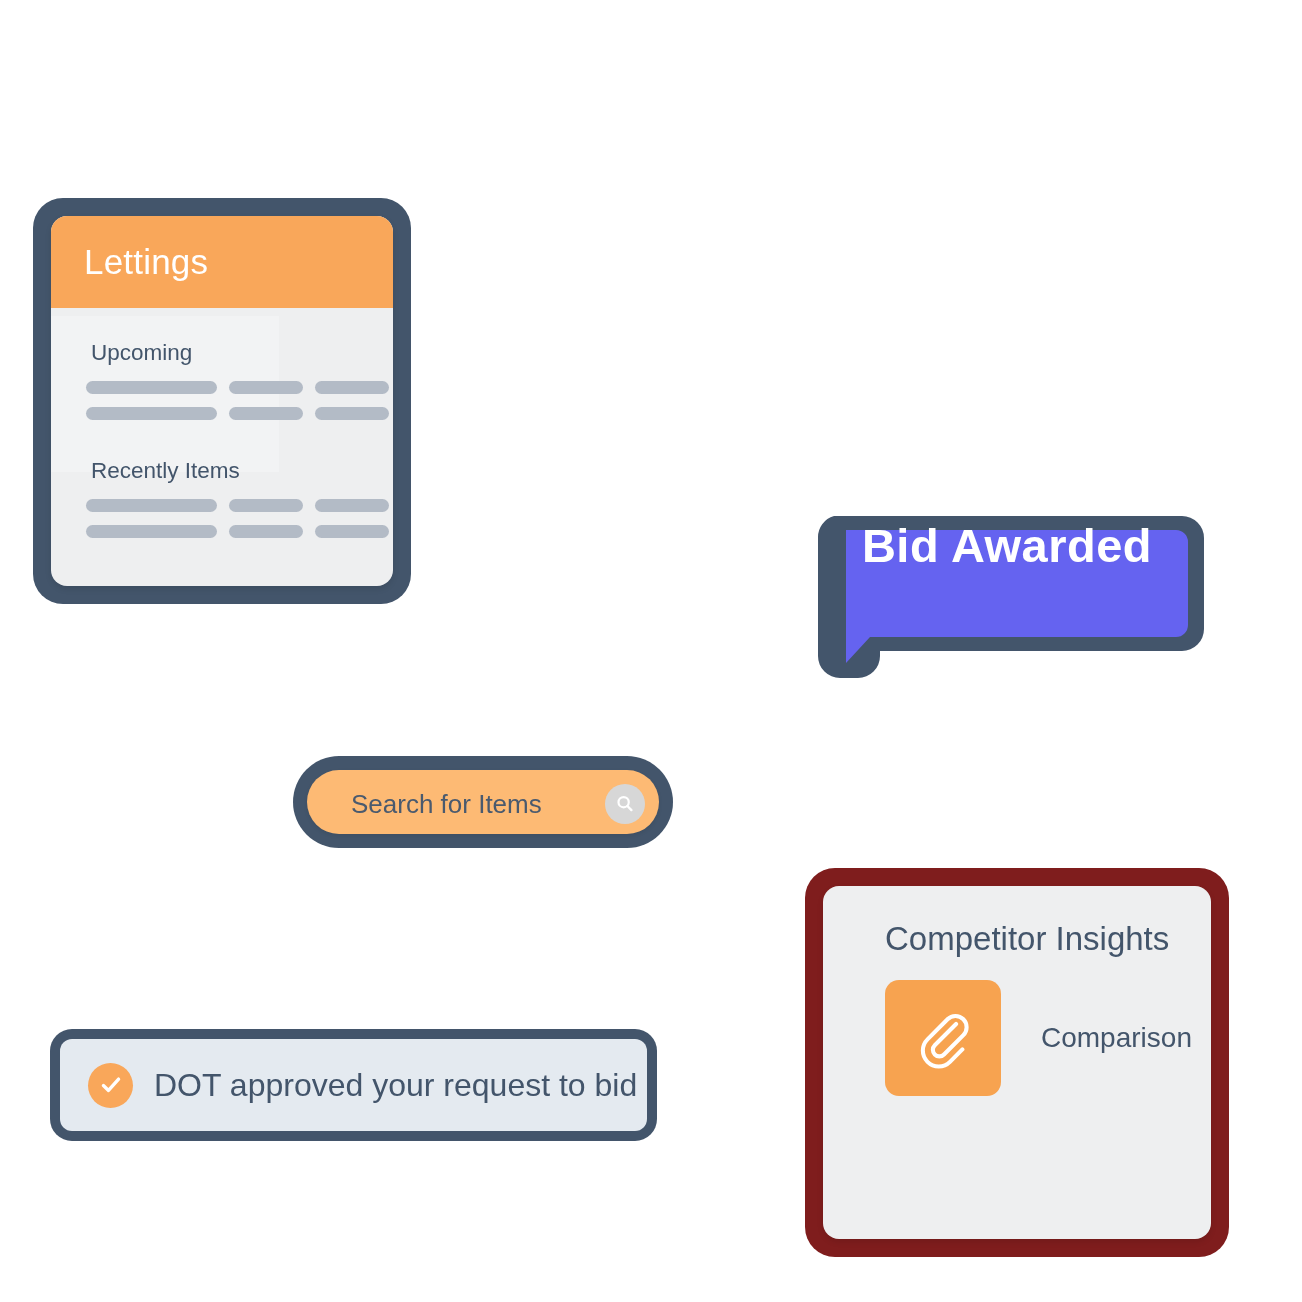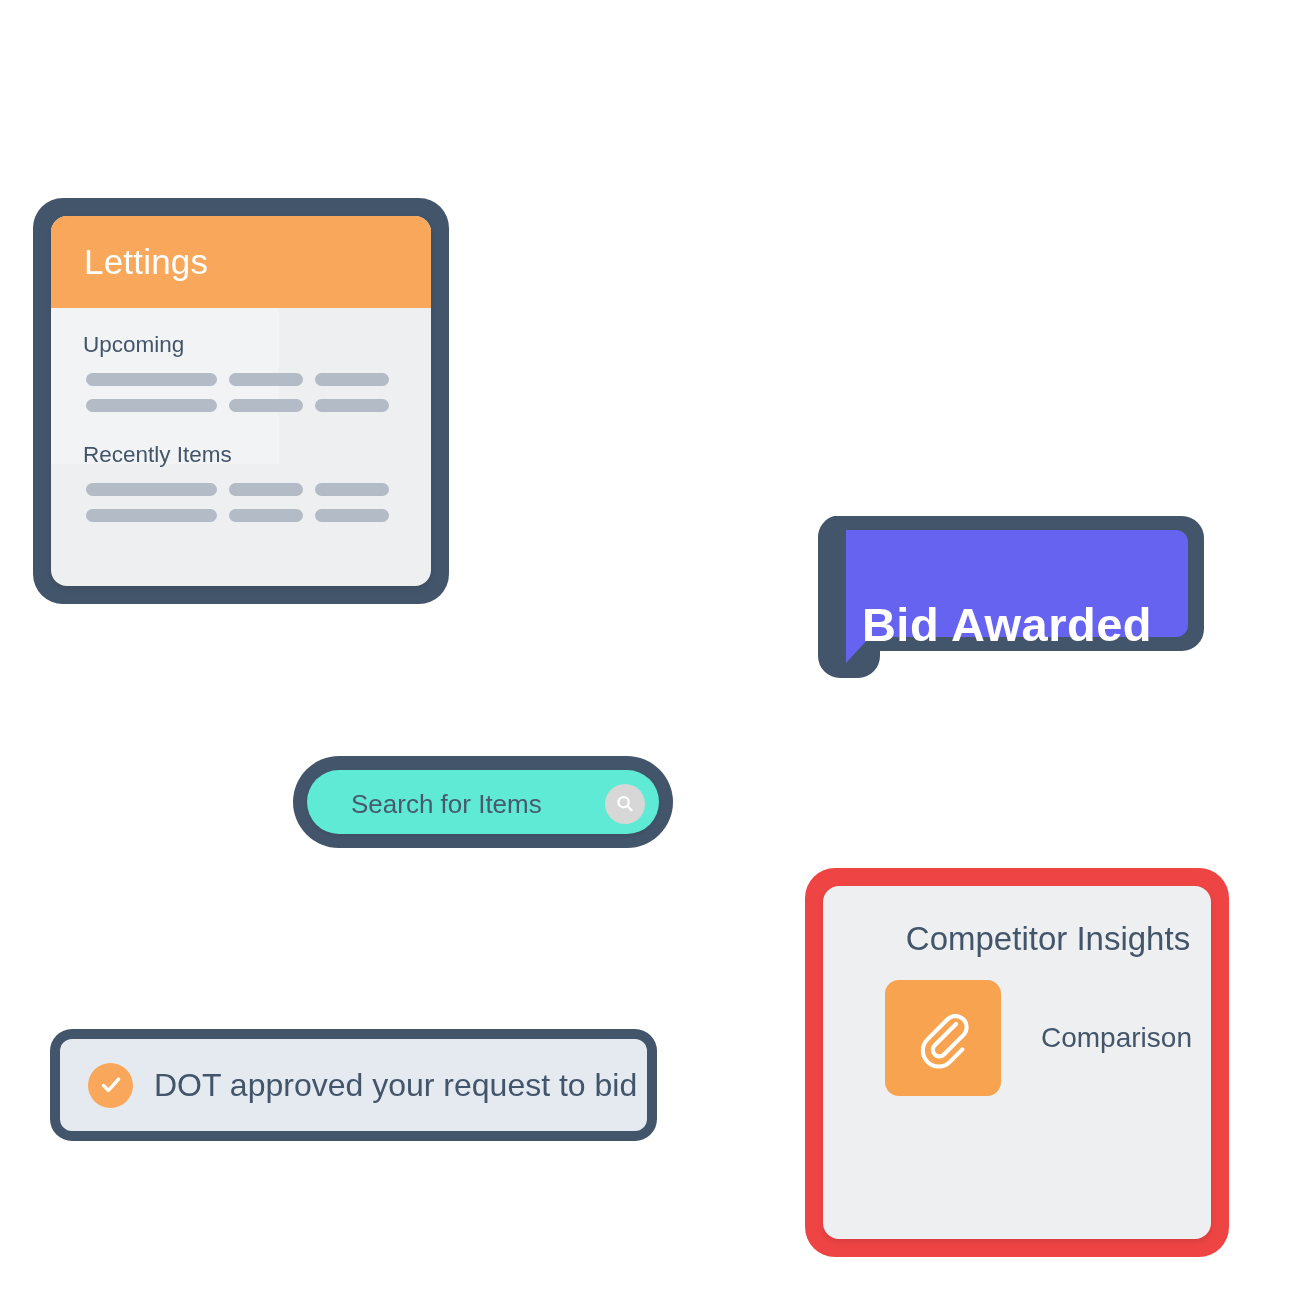--- a/index.html
+++ b/index.html
@@ -22,21 +22,21 @@
     inset: 0;
     width: 1302px;
     height: 1302px;
   }
 
   
   .lettings-card {
     position: absolute;
     left: 33px;
     top: 198px;
-    width: 416px;
+    width: 378px;
     height: 406px;
     background: #43556B;
     border-radius: 30px;
     box-sizing: border-box;
     padding: 18px;
   }
   .lettings-inner {
     width: 100%;
     height: 100%;
     background: #EEEFF0;
@@ -71,21 +71,21 @@
     width: 228px;
     height: 156px;
     background: #F2F3F4;
   }
   .section-label {
     position: relative;
     font-size: 22.5px;
     color: #43556B;
     font-weight: 400;
     padding-left: 32px;
-    margin: 0;
+    margin: 8px;
   }
   .sec1-label { padding-top: 24px; }
   .sec2-label { padding-top: 30px; }
 
   .bar-row {
     position: relative;
     display: flex;
     gap: 12px;
     padding-left: 35px;
     margin-top: 15px;
@@ -122,21 +122,21 @@
     width: 380px;
     height: 92px;
     background: #43556B;
     border-radius: 46px;
     box-sizing: border-box;
     padding: 14px;
   }
   .search-inner {
     width: 100%;
     height: 100%;
-    background: #5eead4;
+    background: #fdba74;
     border-radius: 32px;
     display: flex;
     align-items: center;
     justify-content: space-between;
     padding: 4px 14px 0 44px;
     box-sizing: border-box;
     box-shadow: 0 2px 4px rgba(0,0,0,0.08);
   }
   .search-placeholder {
     font-size: 26px;
@@ -197,25 +197,24 @@
     white-space: nowrap;
   }
 
   
   .insights-card {
     position: absolute;
     left: 805px;
     top: 868px;
     width: 424px;
     height: 389px;
-    background: #ef4444;
+    background: #7f1d1d;
     border-radius: 30px;
     box-sizing: border-box;
     padding: 18px;
-    text-align: center;
   }
   .insights-inner {
     width: 100%;
     height: 100%;
     background: #EEEFF0;
     border-radius: 16px;
     box-shadow: 0 3px 6px rgba(0,0,0,0.10);
     box-sizing: border-box;
     padding: 34px 0 0 62px;
   }
@@ -318,21 +317,21 @@
     </div>
   </div>
 
   <div class="bid-bubble">
     <svg width="392" height="163" viewBox="0 0 392 163" style="position:absolute;left:0;top:0;">
       <path d="M22,0 H370 A22,22 0 0 1 392,22 V113 A22,22 0 0 1 370,135 H68
                V140 A22,22 0 0 1 46,162 H28 A22,22 0 0 1 6,140 V22 A22,22 0 0 1 22,0 Z" fill="#43556B"></path>
       <path d="M34,14 H364 A12,12 0 0 1 376,26 V109 A12,12 0 0 1 364,121 H58
                L34,147 Z" fill="#6563F0"></path>
     </svg>
-    <div style="position:absolute;left:14px;top:14px;width:362px;height:122px;display:flex;align-items:flex-end;justify-content:center;z-index:4;">
+    <div style="position:absolute;left:14px;top:2px;width:362px;height:122px;display:flex;align-items:flex-start;justify-content:center;z-index:4;">
       <span class="bid-text">Bid Awarded</span>
     </div>
   </div>
 
   <div class="search-wrap">
     <div class="search-inner">
       <span class="search-placeholder">Search for Items</span>
       <button class="search-btn">
         <svg width="22" height="22" viewBox="0 0 24 24">
           <circle cx="10.5" cy="10" r="5.6" fill="none" stroke="#ffffff" stroke-width="2.4"></circle>

